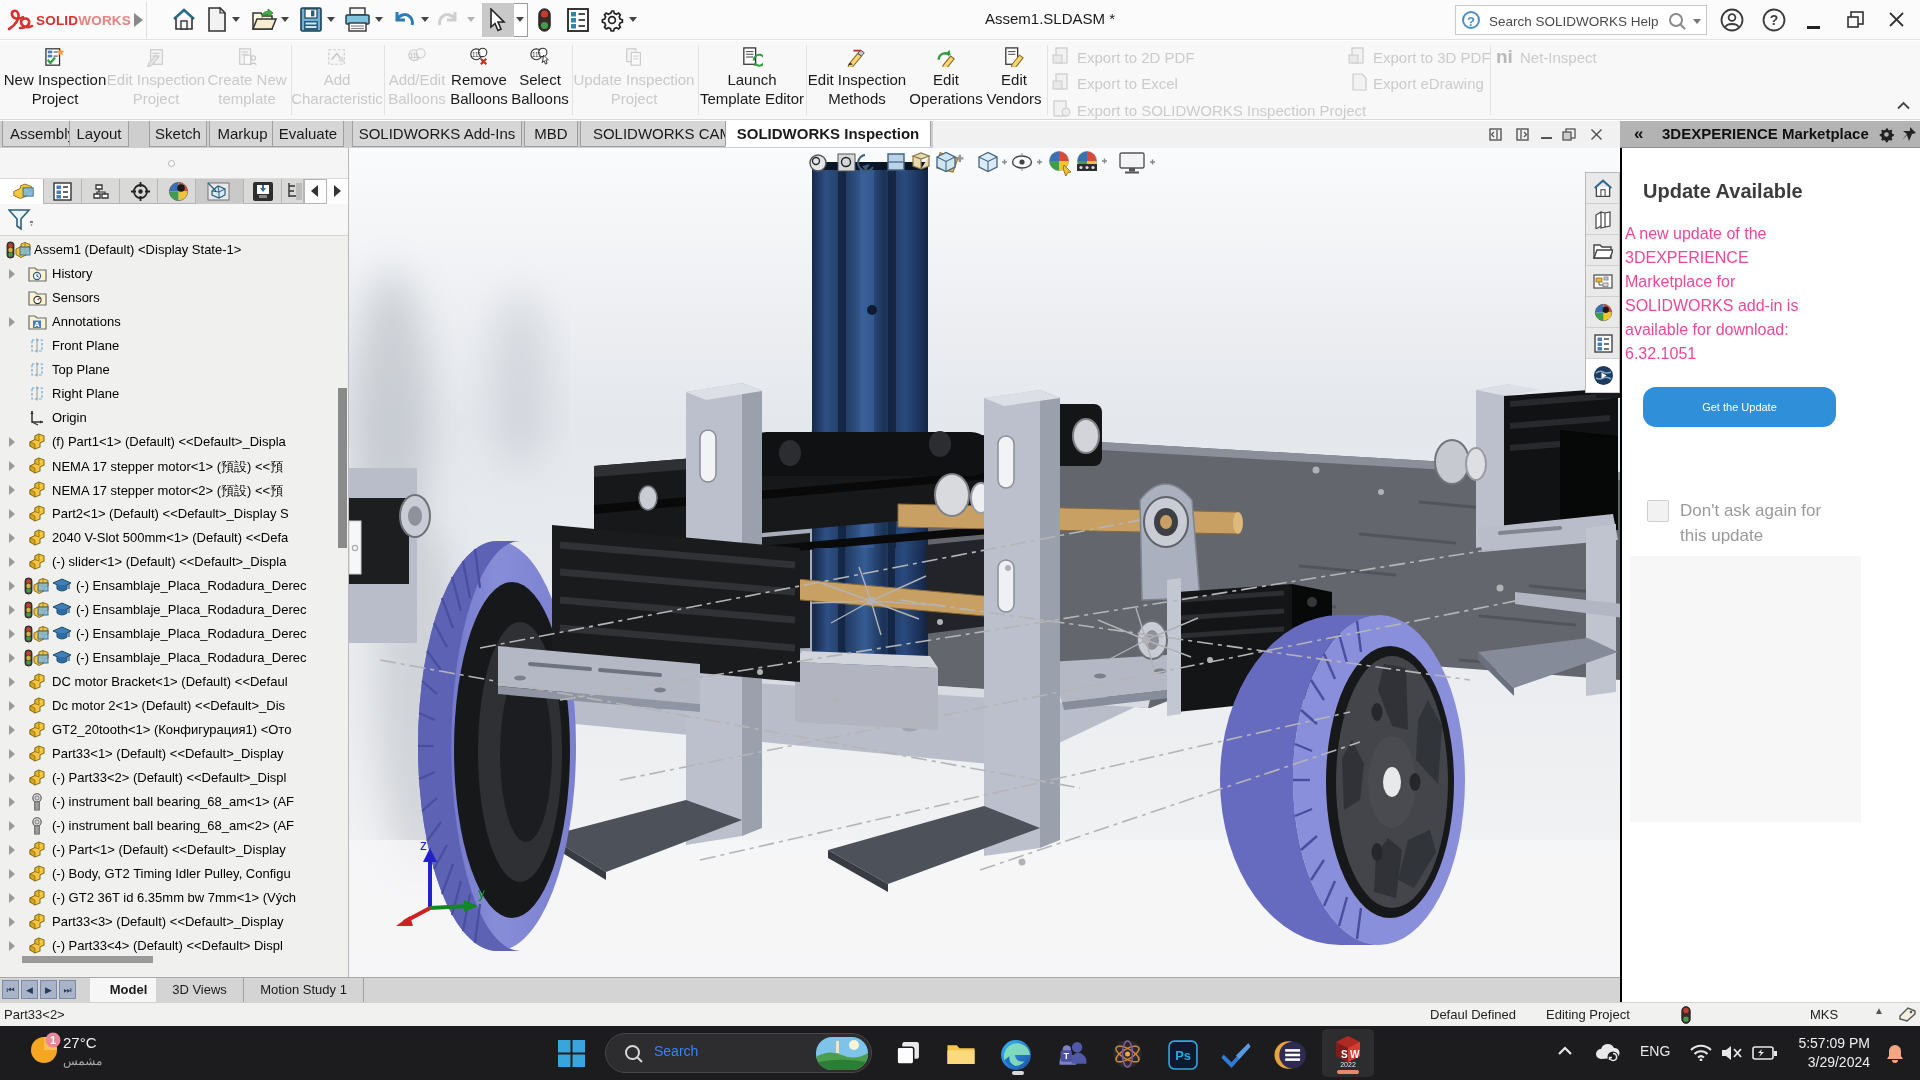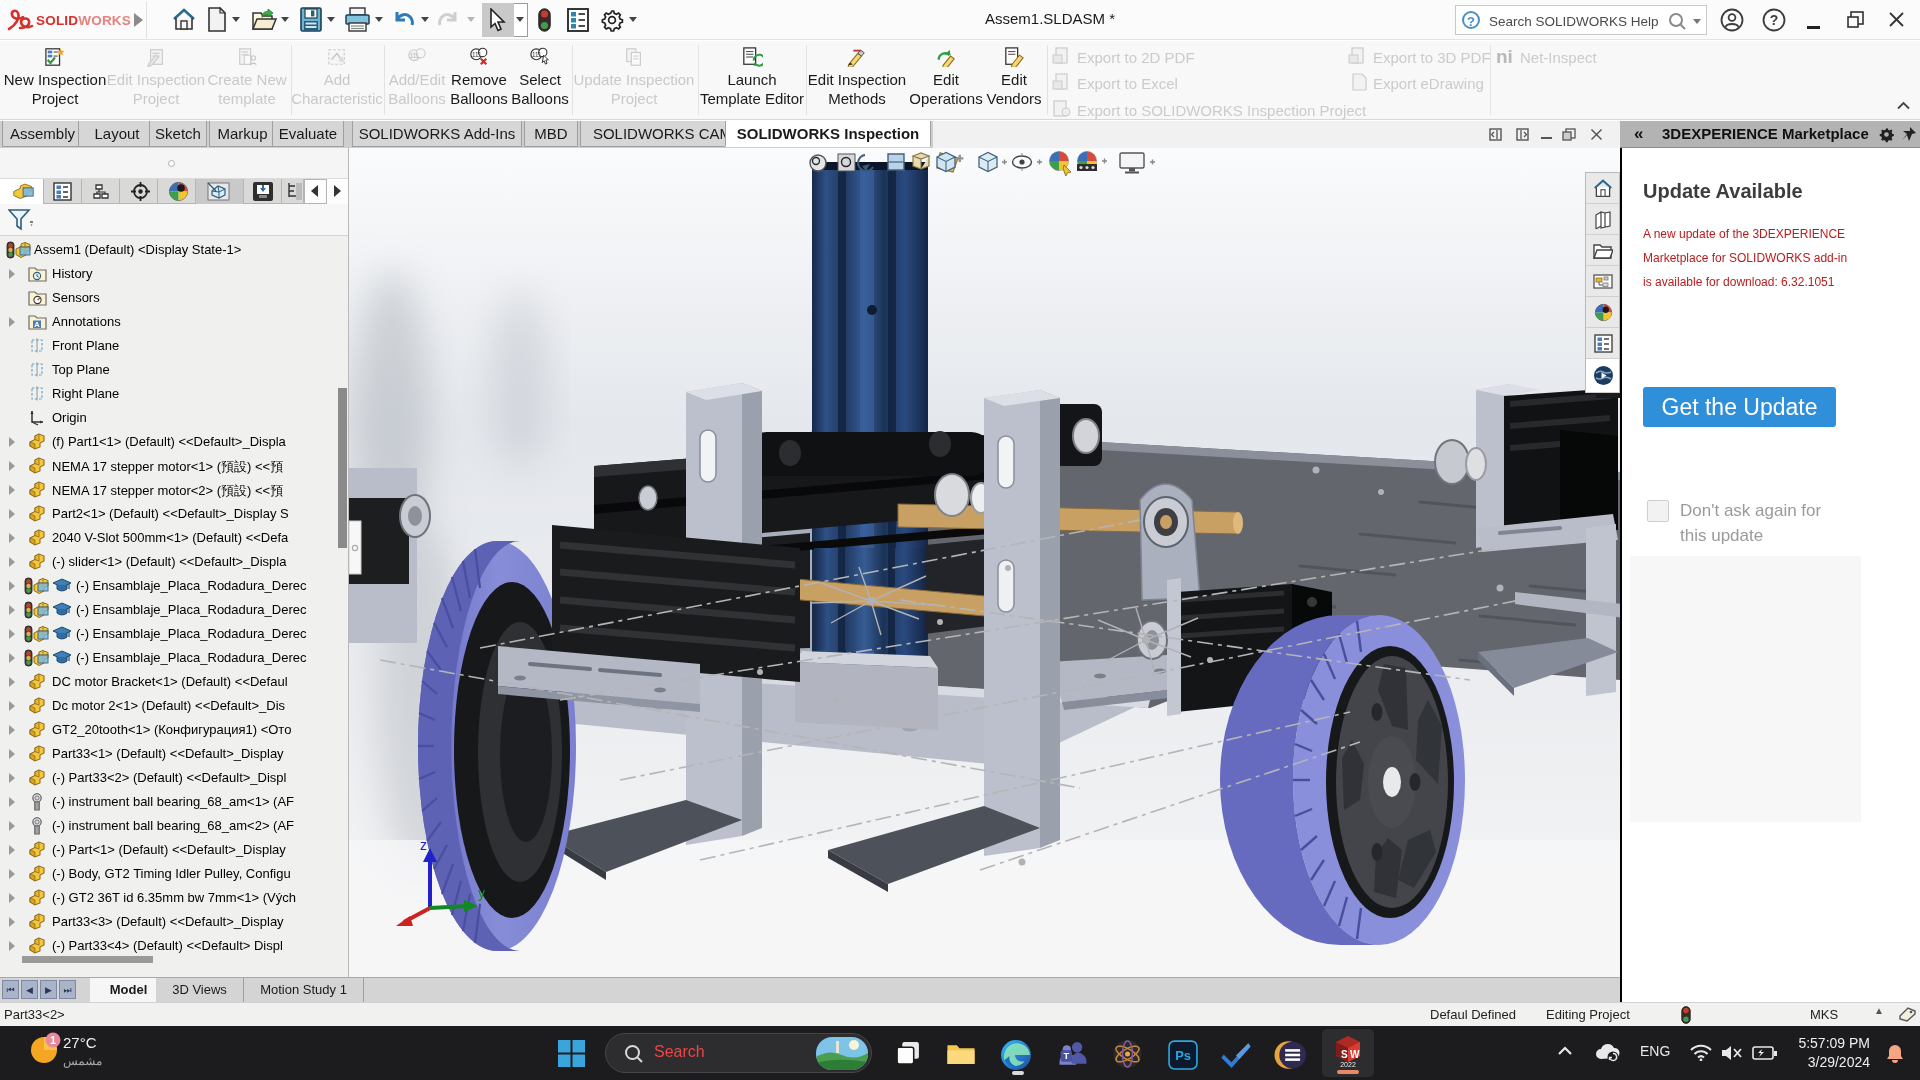--- a/index.html
+++ b/index.html
@@ -39,41 +39,41 @@
 #hscroll { position:absolute; left:0; top:806px; width:348px; height:12px; background:#f0f0ef; }
 #hthumb { position:absolute; left:22px; top:2px; width:131px; height:7px; background:#9a9a9a; }
 
 #viewport { position:absolute; left:349px; top:148px; width:1571px; height:829px; overflow:hidden; }
 
 #mkhead { position:absolute; left:1620px; top:121px; width:300px; height:27px; background:#b3b3b3; border-bottom:1px solid #8c8c8c; }
 #mkhead .chev { position:absolute; left:14px; top:3px; font-size:17px; font-weight:bold; color:#111; }
 #mkhead .mtitle { position:absolute; left:42px; top:4px; font-size:15px; font-weight:bold; color:#111; }
 #mkpanel { position:absolute; left:1620px; top:148px; width:300px; height:854px; background:#ffffff; border-left:2px solid #000000; }
 #mkpanel h2 { position:absolute; left:21px; top:32px; font-size:20px; color:#3c3c3c; }
-#mkpanel .para { position:absolute; left:21px; top:74px; width:210px; font-size:12px; line-height:24px; color:#b91c1c; }
-#btn-get { position:absolute; left:21px; top:239px; width:193px; height:40px; background:#2f8fd9; border-radius:3px; color:#fff; font-size:23px; text-align:center; line-height:40px; }
+#mkpanel .para { position:absolute; left:3px; top:74px; width:210px; font-size:16px; line-height:24px; color:#ec4899; }
+#btn-get { position:absolute; left:21px; top:239px; width:193px; height:40px; background:#2f8fd9; border-radius:13px; color:#fff; font-size:11px; text-align:center; line-height:40px; }
 #btn-not { position:absolute; left:21px; top:289px; width:193px; height:44px; background:#f5f5f5; border:1px solid #cccccc; border-radius:3px; color:#555; font-size:17px; text-align:center; line-height:42px; }
 #chk { position:absolute; left:25px; top:352px; width:22px; height:22px; background:#f2f2f2; border:1px solid #cfcfcf; border-radius:2px; }
 #chklab { position:absolute; left:58px; top:350px; width:165px; font-size:17px; line-height:25px; color:#9a9a9a; }
 #mkcard { position:absolute; left:8px; top:408px; width:231px; height:266px; background:#f7f7f7; }
 
 #tpstrip { position:absolute; left:1585px; top:172px; width:35px; height:221px; background:#e9e9e9; border:1px solid #b9b9b9; }
 .tpcell { position:absolute; left:0; width:33px; height:31px; border-bottom:1px solid #cfcfcf; }
 
 #bottombar { position:absolute; left:0; top:1002px; width:1920px; height:24px; background:#f1f1f0; border-top:1px solid #d2d2d2; font-size:13px; color:#222; }
 #modeltabs { position:absolute; left:0; top:977px; width:1620px; height:25px; background:#d4d4d4; border-top:1px solid #a8a8a8; }
 .mtab { position:absolute; top:0; height:24px; font-size:13px; text-align:center; border-right:1px solid #9f9f9f; line-height:23px; color:#1a1a1a; background:#d4d4d4; }
 .mtab.active { background:#f6f6f6; font-weight:bold; }
 .navbtn { position:absolute; top:2px; width:17px; height:19px; background:#aab4c8; border:1px solid #7d8aa5; color:#273a5a; font-size:9px; text-align:center; line-height:18px; }
 
 #taskbar { position:absolute; left:0; top:1026px; width:1920px; height:54px; background:#1c1c1e; }
 #taskbar .wtemp { position:absolute; left:63px; top:8px; color:#eee; font-size:15px; }
 #taskbar .wsub { position:absolute; left:63px; top:28px; color:#a8a8a8; font-size:12px; }
 #searchpill { position:absolute; left:605px; top:7px; width:267px; height:40px; background:#2d2d30; border:1px solid #45454a; border-radius:20px; }
-#searchpill .stxt { position:absolute; left:48px; top:9px; color:#ef4444; font-size:16px; }
+#searchpill .stxt { position:absolute; left:48px; top:9px; color:#3b82f6; font-size:14px; }
 .trayico { position:absolute; top:17px; font-size:15px; color:#e8e8e8; }
 #clock { position:absolute; left:1786px; top:8px; width:84px; text-align:right; color:#eee; font-size:14px; line-height:19px; }
 </style>
 </head>
 <body>
 
 <div id="titlebar">
   <svg class="abs" style="left:6px;top:6px" width="130" height="28" viewBox="0 0 130 28">
     <g fill="none" stroke="#d6312e" stroke-width="2.6" stroke-linecap="round">
       <path d="M3 23 C 10 19 14 12 12 7 C 10 3 5 5 6 9 C 7 13 13 14 17 11"></path>
@@ -329,21 +329,21 @@
   <div class="rtxt" style="left:1520px;top:8px">Net-Inspect</div>
   <div class="rtxt" style="left:1496px;top:5px;font-size:19px;font-weight:bold;color:#b9b9b9">ni</div>
   <svg class="abs" style="left:1896px;top:60px" width="15" height="9" viewBox="0 0 15 9">
       <path d="M2 7.5 L7.5 2 L13 7.5" fill="none" stroke="#444" stroke-width="1.8"></path>
     </svg>
 </div>
 
 <div id="tabrow">
   <div class="abs" style="left:0;top:0;width:933px;height:27px;background:#cecece"></div>
   <div class="tab" style="left:2px;width:81px">Assembly</div>
-  <div class="tab" style="left:78px;width:78px">Layout</div>
+  <div class="tab" style="left:69px;width:60px">Layout</div>
   <div class="tab" style="left:149px;width:58px">Sketch</div>
   <div class="tab" style="left:209px;width:67px">Markup</div>
   <div class="tab" style="left:272px;width:72px">Evaluate</div>
   <div class="tab" style="left:352px;width:170px">SOLIDWORKS Add-Ins</div>
   <div class="tab" style="left:524px;width:54px">MBD</div>
   <div class="tab" style="left:580px;width:165px">SOLIDWORKS CAM</div>
   <div class="tab active" style="left:725px;width:206px">SOLIDWORKS Inspection</div>
   <svg class="abs" style="left:1489px;top:7px" width="13" height="13" viewBox="0 0 13 13">
       <rect x="1" y="1" width="11" height="11" fill="none" stroke="#555" stroke-width="1.4"></rect>
       <path d="M5 4 L2.5 6.5 L5 9" fill="none" stroke="#555" stroke-width="1.3"></path>

